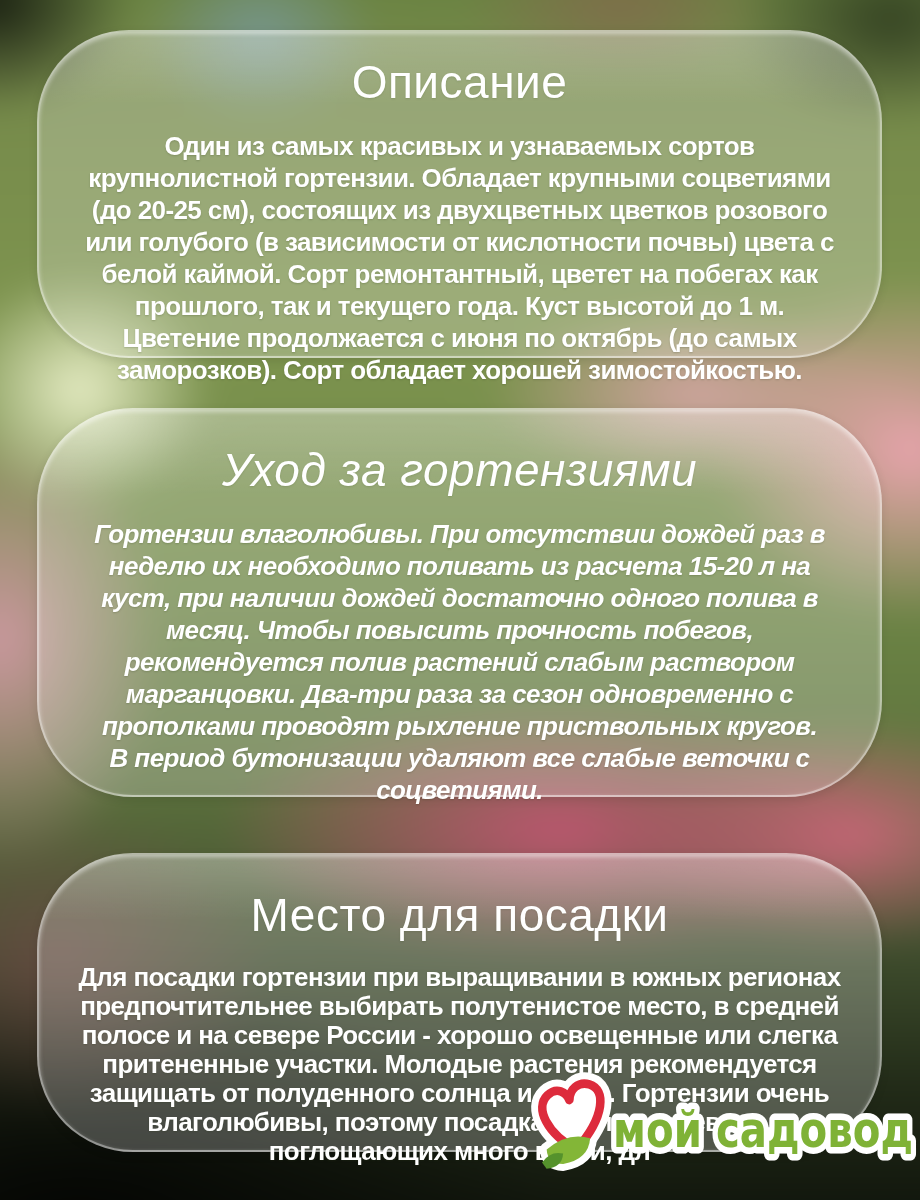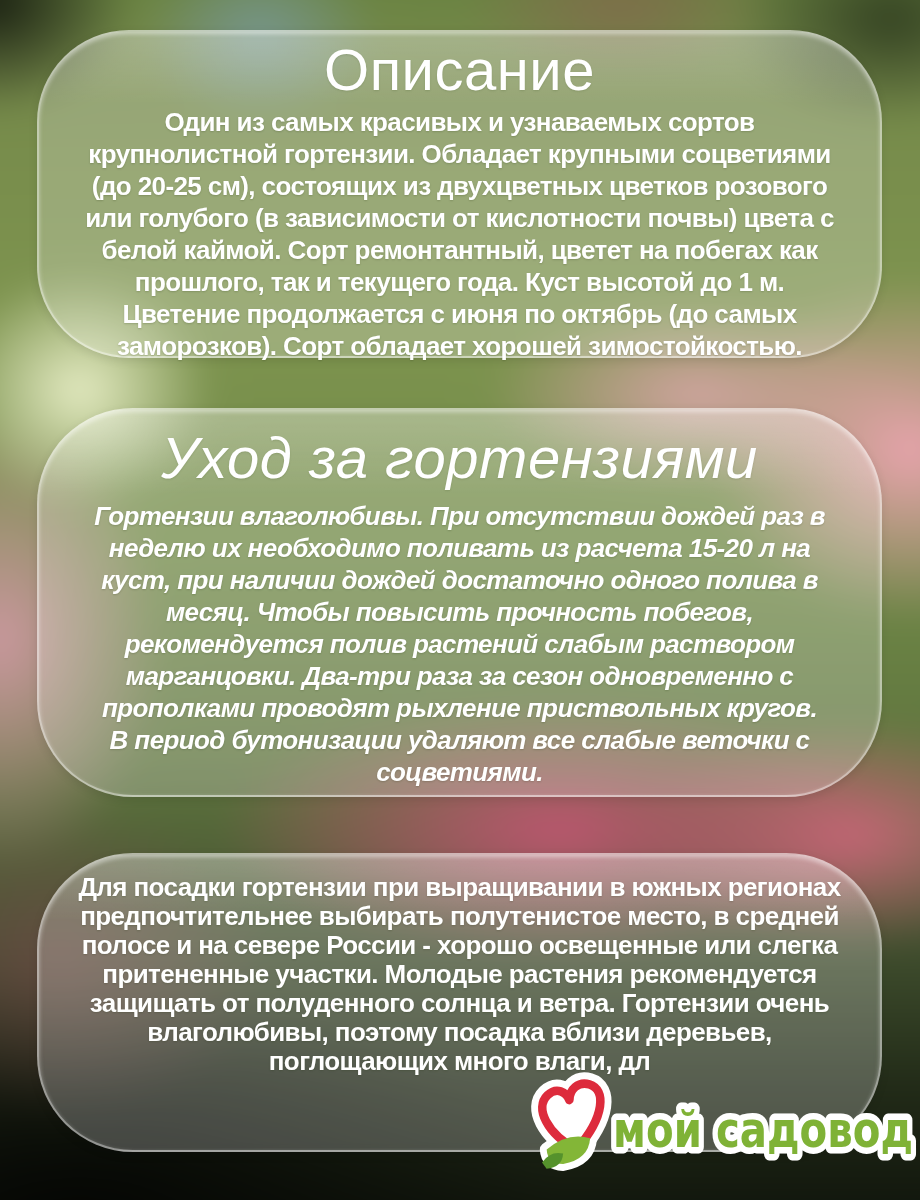--- a/index.html
+++ b/index.html
@@ -33,21 +33,21 @@
     border:2px solid rgba(255,255,255,.42);
     box-shadow:inset 0 2px 4px rgba(255,255,255,.45), 0 3px 10px rgba(0,0,0,.10);
     backdrop-filter:blur(4px);
     -webkit-backdrop-filter:blur(4px);
     text-align:center;color:#fff;
   }
   .card-1{top:30px;height:328px;border-radius:92px;padding:2px 24px 0;}
   .card-2{top:408px;height:389px;border-radius:96px;padding:12px 24px 0;font-style:italic;}
   .card-3{top:853px;height:299px;border-radius:96px;padding:12px 24px 0;}
   .card h2{
-    margin:4px;font-weight:400;font-size:58px;line-height:64px;
+    margin:16px;font-weight:400;font-size:46px;line-height:64px;
     letter-spacing:.5px;color:#ffffff;
     font-family:"Liberation Sans",sans-serif;
     text-shadow:0 1px 2px rgba(60,80,40,.18);
   }
   .card p{
     margin:4px 0 0;font-weight:bold;font-size:26px;line-height:32px;
     letter-spacing:-.6px;white-space:pre-line;color:#fff;
     text-shadow:0 1px 2px rgba(40,55,25,.22);
   }
   .card-2 p{margin-top:10px;}
@@ -81,20 +81,21 @@
 куст, при наличии дождей достаточно одного полива в
 месяц. Чтобы повысить прочность побегов,
 рекомендуется полив растений слабым раствором
 марганцовки. Два-три раза за сезон одновременно с
 прополками проводят рыхление приствольных кругов.
 В период бутонизации удаляют все слабые веточки с
 соцветиями.</p>
 </section>
 
 <section class="card card-3">
+  <h2>Место для посадки</h2>
   <p>Для посадки гортензии при выращивании в южных регионах
 предпочтительнее выбирать полутенистое место, в средней
 полосе и на севере России - хорошо освещенные или слегка
 притененные участки. Молодые растения рекомендуется
 защищать от полуденного солнца и ветра. Гортензии очень
 влаголюбивы, поэтому посадка вблизи деревьев,
 поглощающих много влаги, дл</p>
 </section>
 
 <div class="logo">

